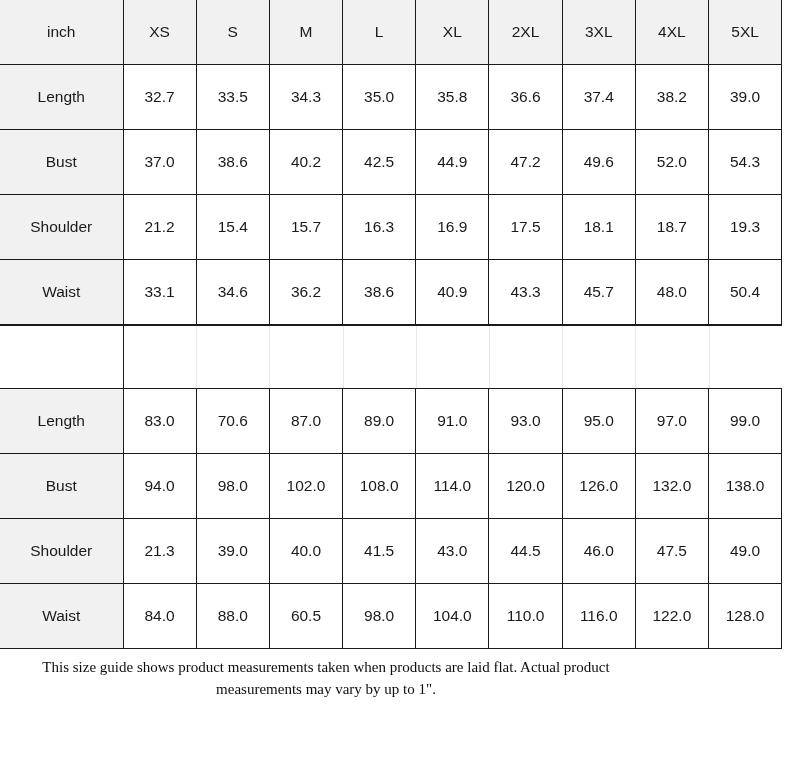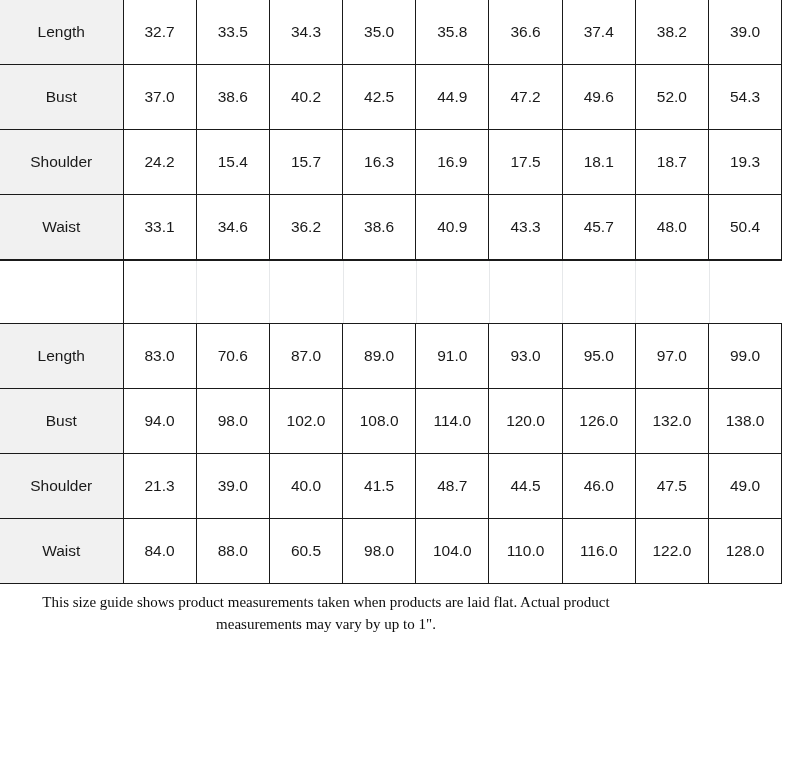--- a/index.html
+++ b/index.html
@@ -124,20 +124,32 @@
         <col class="size-col">
         <col class="size-col">
       <col class="size-col">
         <col class="size-col">
         <col class="size-col">
       <col class="size-col">
         <col class="size-col">
         <col class="size-col">
     </colgroup>
     <tbody>
+      <tr>
+        <td class="unit-cell">inch</td>
+        <td class="size-head">XS</td>
+        <td class="size-head">S</td>
+        <td class="size-head">M</td>
+        <td class="size-head">L</td>
+        <td class="size-head">XL</td>
+        <td class="size-head">2XL</td>
+        <td class="size-head">3XL</td>
+        <td class="size-head">4XL</td>
+        <td class="size-head">5XL</td>
+      </tr>
 
       <tr>
         <td class="row-label">Length</td>
         <td>32.7</td>
         <td>33.5</td>
         <td>34.3</td>
         <td>35.0</td>
         <td>35.8</td>
         <td>36.6</td>
         <td>37.4</td>
@@ -153,21 +165,21 @@
         <td>42.5</td>
         <td>44.9</td>
         <td>47.2</td>
         <td>49.6</td>
         <td>52.0</td>
         <td>54.3</td>
       </tr>
 
       <tr>
         <td class="row-label">Shoulder</td>
-        <td>24.2</td>
+        <td>21.2</td>
         <td>15.4</td>
         <td>15.7</td>
         <td>16.3</td>
         <td>16.9</td>
         <td>17.5</td>
         <td>18.1</td>
         <td>18.7</td>
         <td>19.3</td>
       </tr>
 
@@ -239,21 +251,21 @@
         <td>132.0</td>
         <td>138.0</td>
       </tr>
 
       <tr>
         <td class="row-label">Shoulder</td>
         <td>21.3</td>
         <td>39.0</td>
         <td>40.0</td>
         <td>41.5</td>
-        <td>48.7</td>
+        <td>43.0</td>
         <td>44.5</td>
         <td>46.0</td>
         <td>47.5</td>
         <td>49.0</td>
       </tr>
 
       <tr>
         <td class="row-label">Waist</td>
         <td>84.0</td>
         <td>88.0</td>

